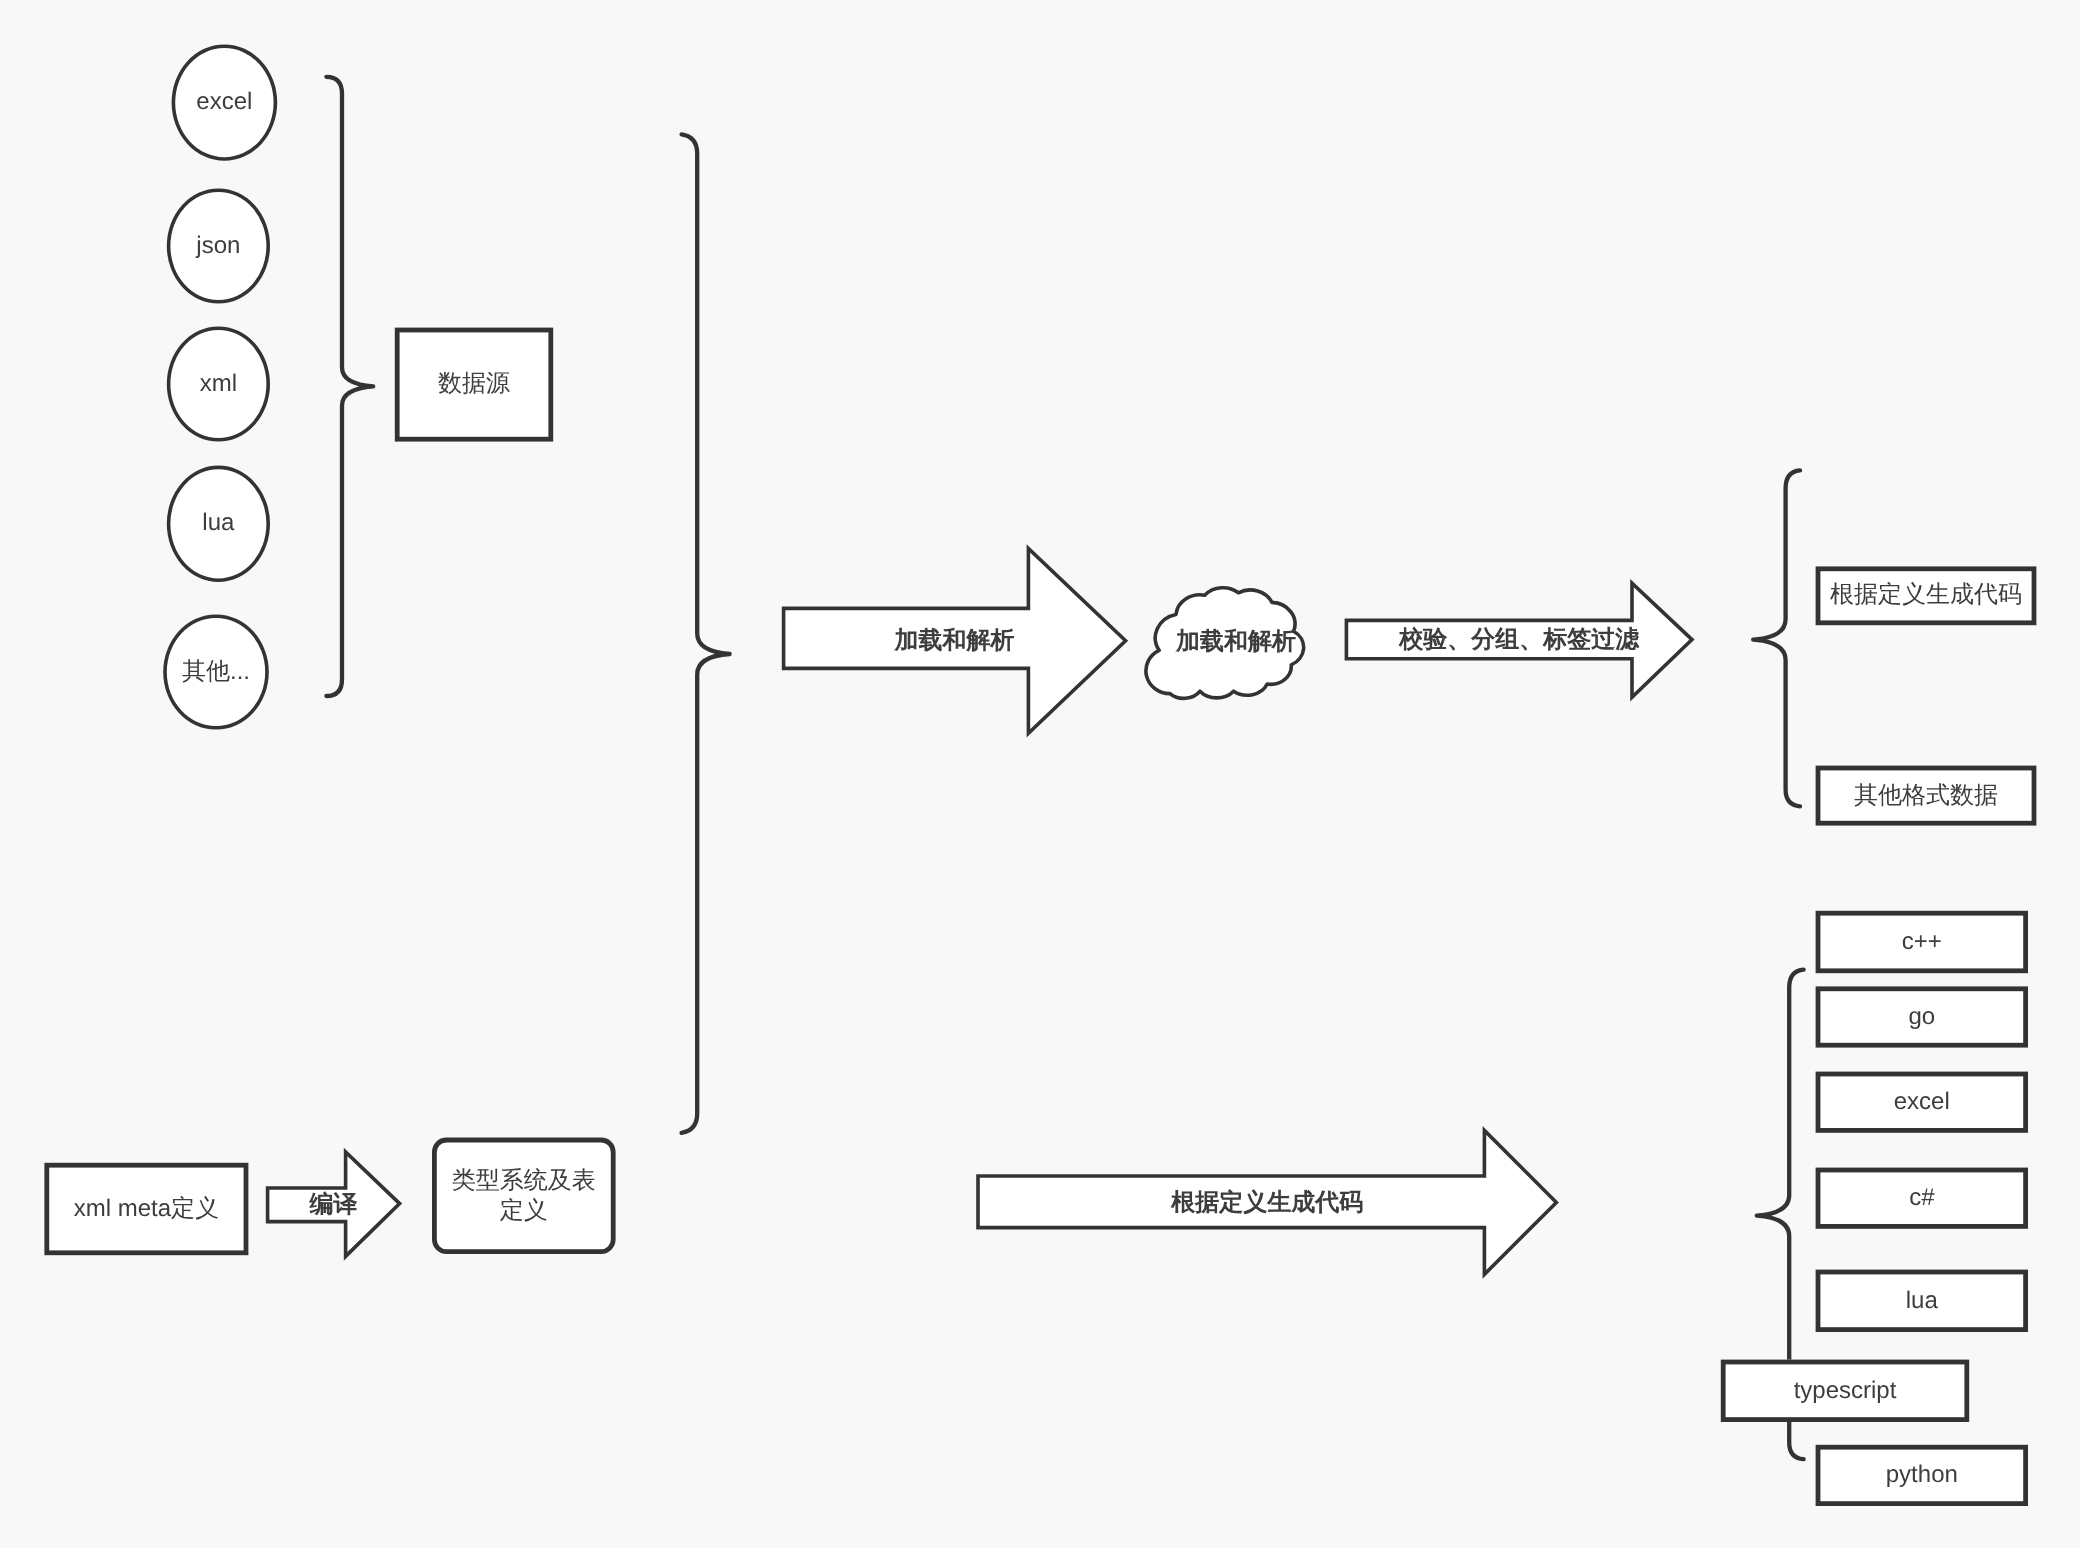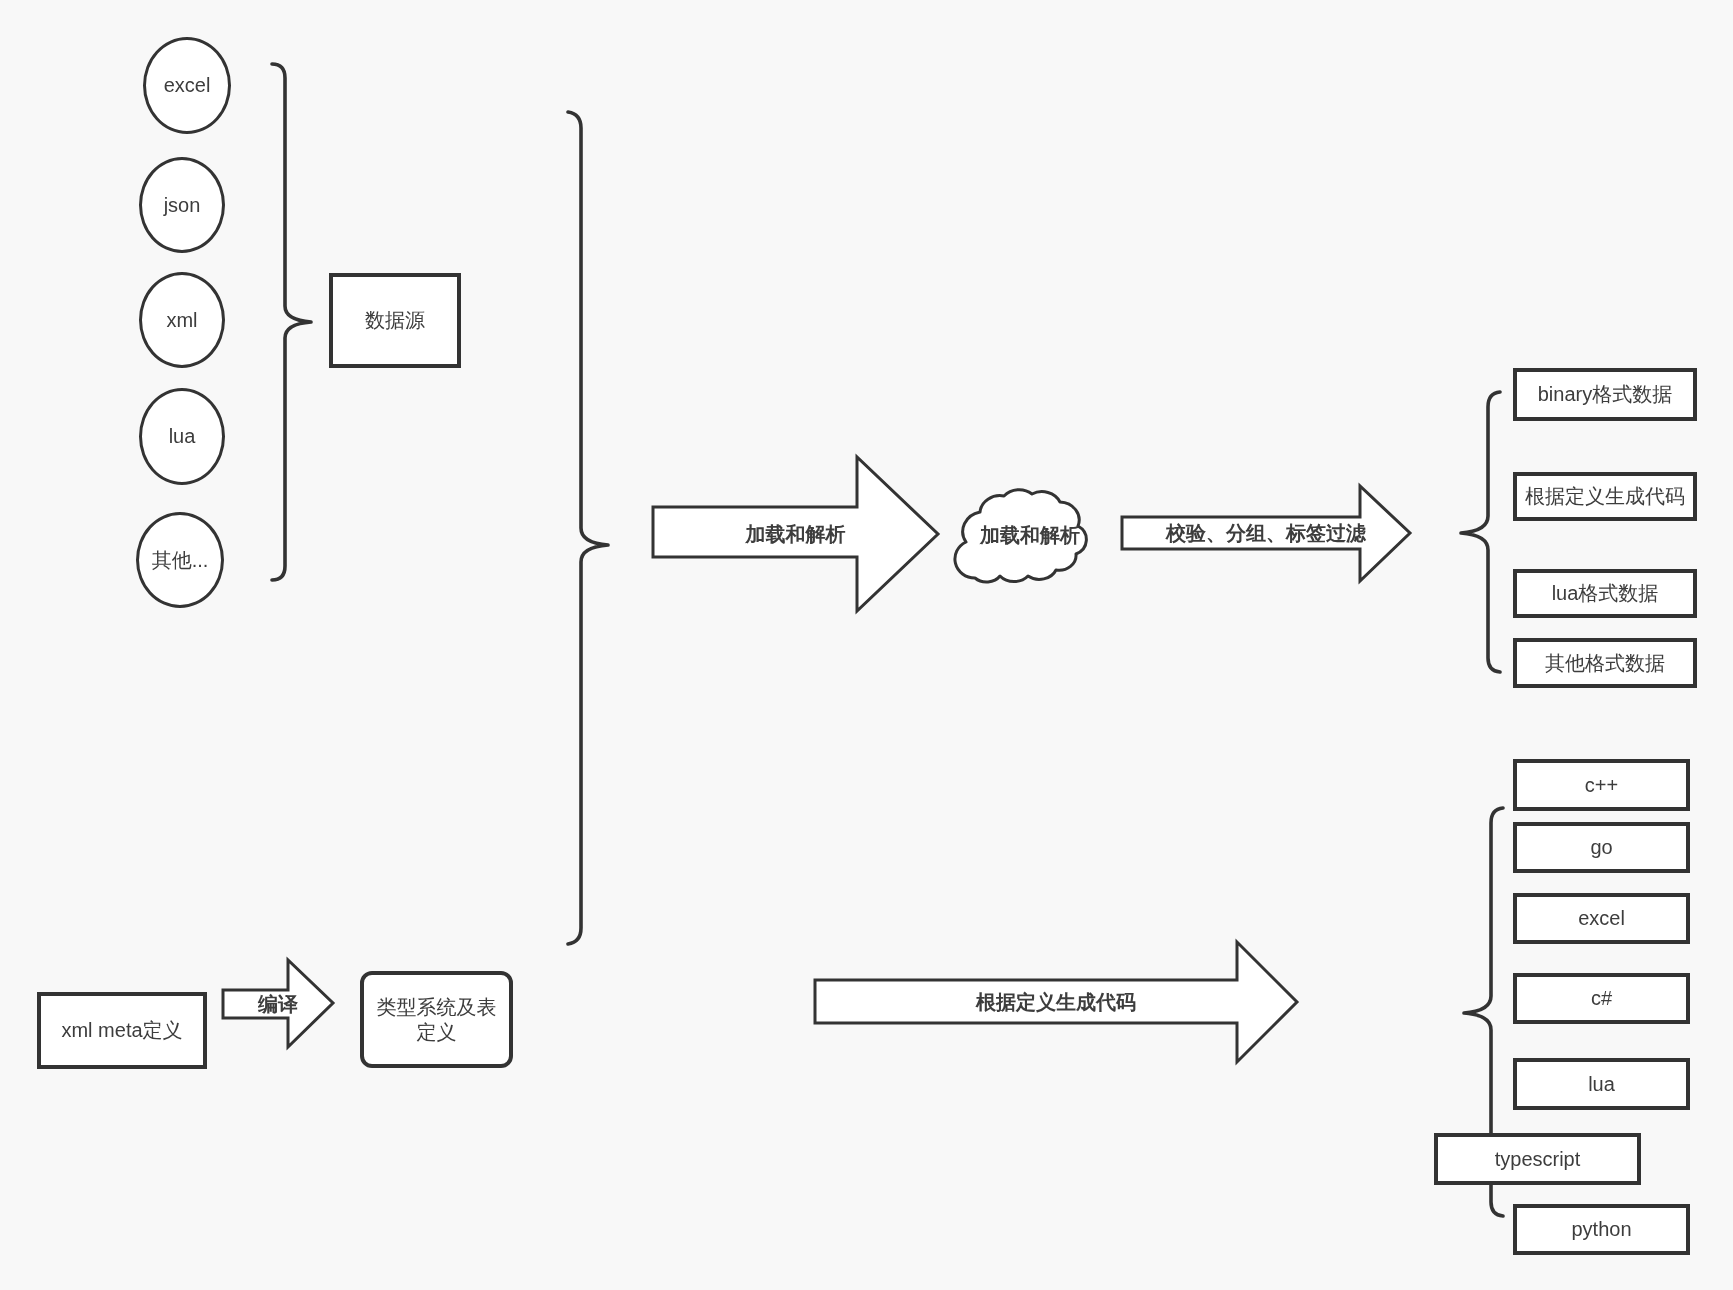--- a/index.html
+++ b/index.html
@@ -13,21 +13,21 @@
     display:flex;align-items:center;justify-content:center;text-align:center;
     font-size:20px;line-height:1.25;
   }
   .ellipse{border-radius:50%;align-items:center;}
   .rounded{border-radius:12px;border-width:4px;}
   .thickbox{border-width:4px;}
   .label{
     position:absolute;display:flex;align-items:center;justify-content:center;
     text-align:center;font-size:20px;line-height:1.2;white-space:nowrap;font-weight:bold;
   }
-  .wraplabel{white-space:normal;margin-top:23px;}
+  .wraplabel{white-space:normal;}
   .arrowline{fill:#ffffff;stroke:#333333;stroke-width:3;stroke-linejoin:miter;}
   .braceline{fill:none;stroke:#333333;stroke-width:3.6;stroke-linecap:round;stroke-linejoin:round;}
   .cloudline{fill:#ffffff;stroke:#333333;stroke-width:3;stroke-linejoin:round;}
 </style>
 </head>
 <body>
 
 <div class="canvas">
 
   <svg class="shapes" viewBox="0 0 1733 1290">
@@ -70,28 +70,22 @@
   <div class="node thickbox" style="left:329px;top:273px;width:132px;height:95px">
     <span>数据源</span>
   </div>
 
   <div class="label" style="left:653px;top:519px;width:285px;height:30px">加载和解析</div>
 
   <div class="label" style="left:965px;top:520px;width:130px;height:30px">加载和解析</div>
 
   <div class="label" style="left:1122px;top:518px;width:288px;height:30px">校验、分组、标签过滤</div>
 
-  <div class="node thickbox" style="left:1513px;top:368px;width:184px;height:53px">
-    <span>binary格式数据</span>
-  </div>
   <div class="node thickbox" style="left:1513px;top:472px;width:184px;height:49px">
     <span>根据定义生成代码</span>
-  </div>
-  <div class="node thickbox" style="left:1513px;top:569px;width:184px;height:49px">
-    <span>lua格式数据</span>
   </div>
   <div class="node thickbox" style="left:1513px;top:638px;width:184px;height:50px">
     <span>其他格式数据</span>
   </div>
 
   <div class="node thickbox wraplabel" style="left:37px;top:969px;width:170px;height:77px;padding:0 6px">
     <span>xml meta定义</span>
   </div>
 
   <div class="label" style="left:223px;top:989px;width:110px;height:30px">编译</div>

